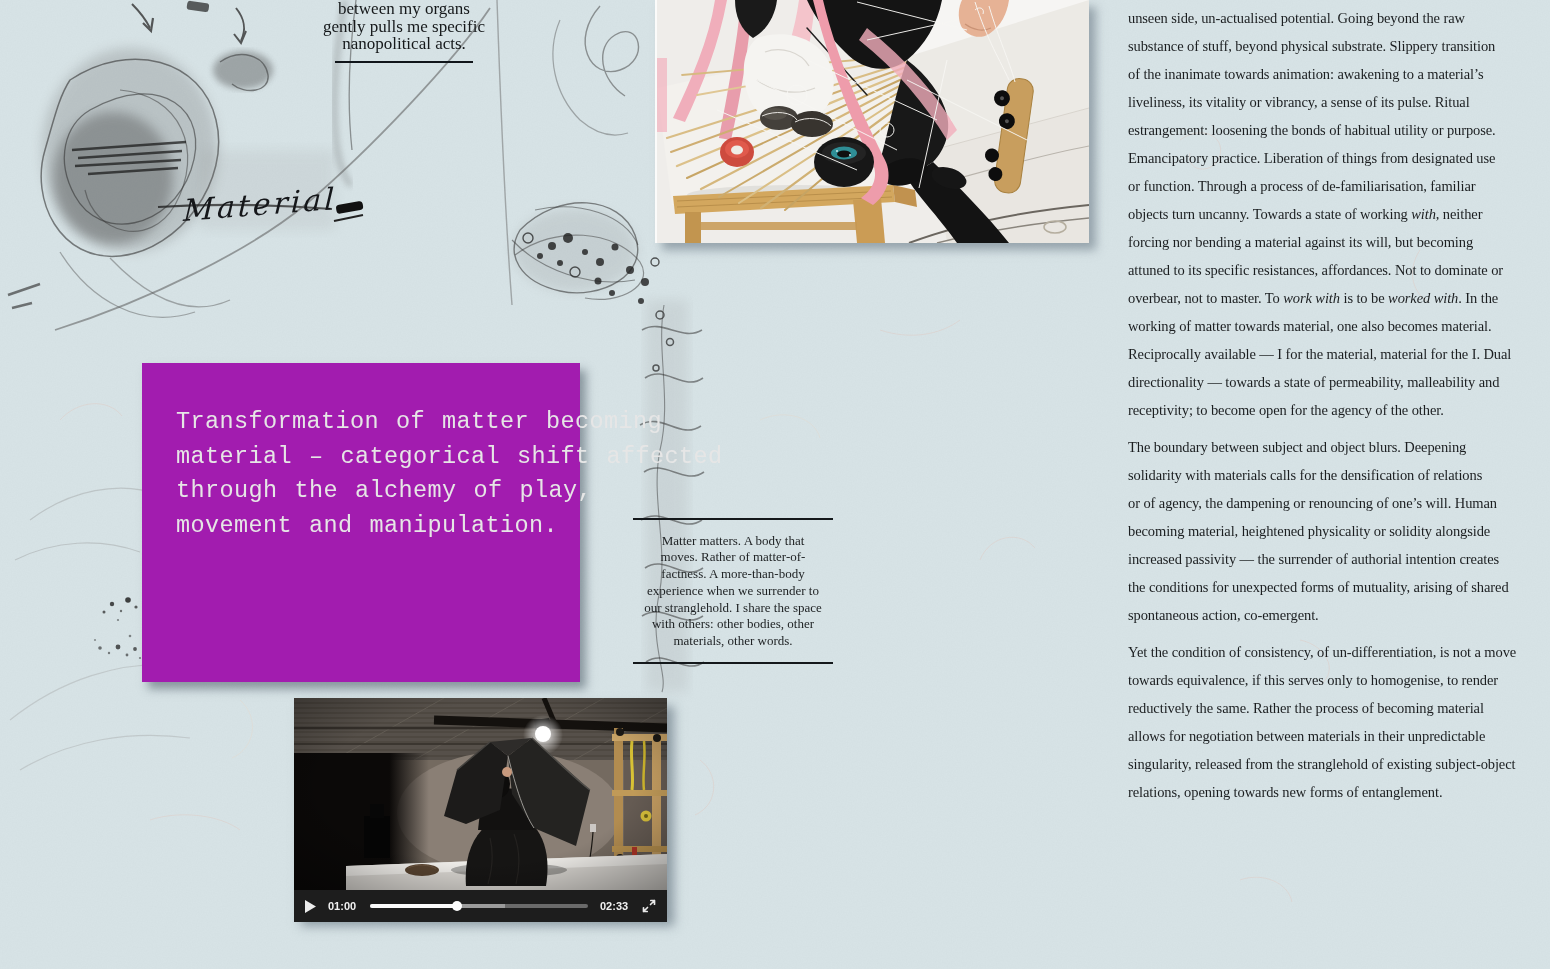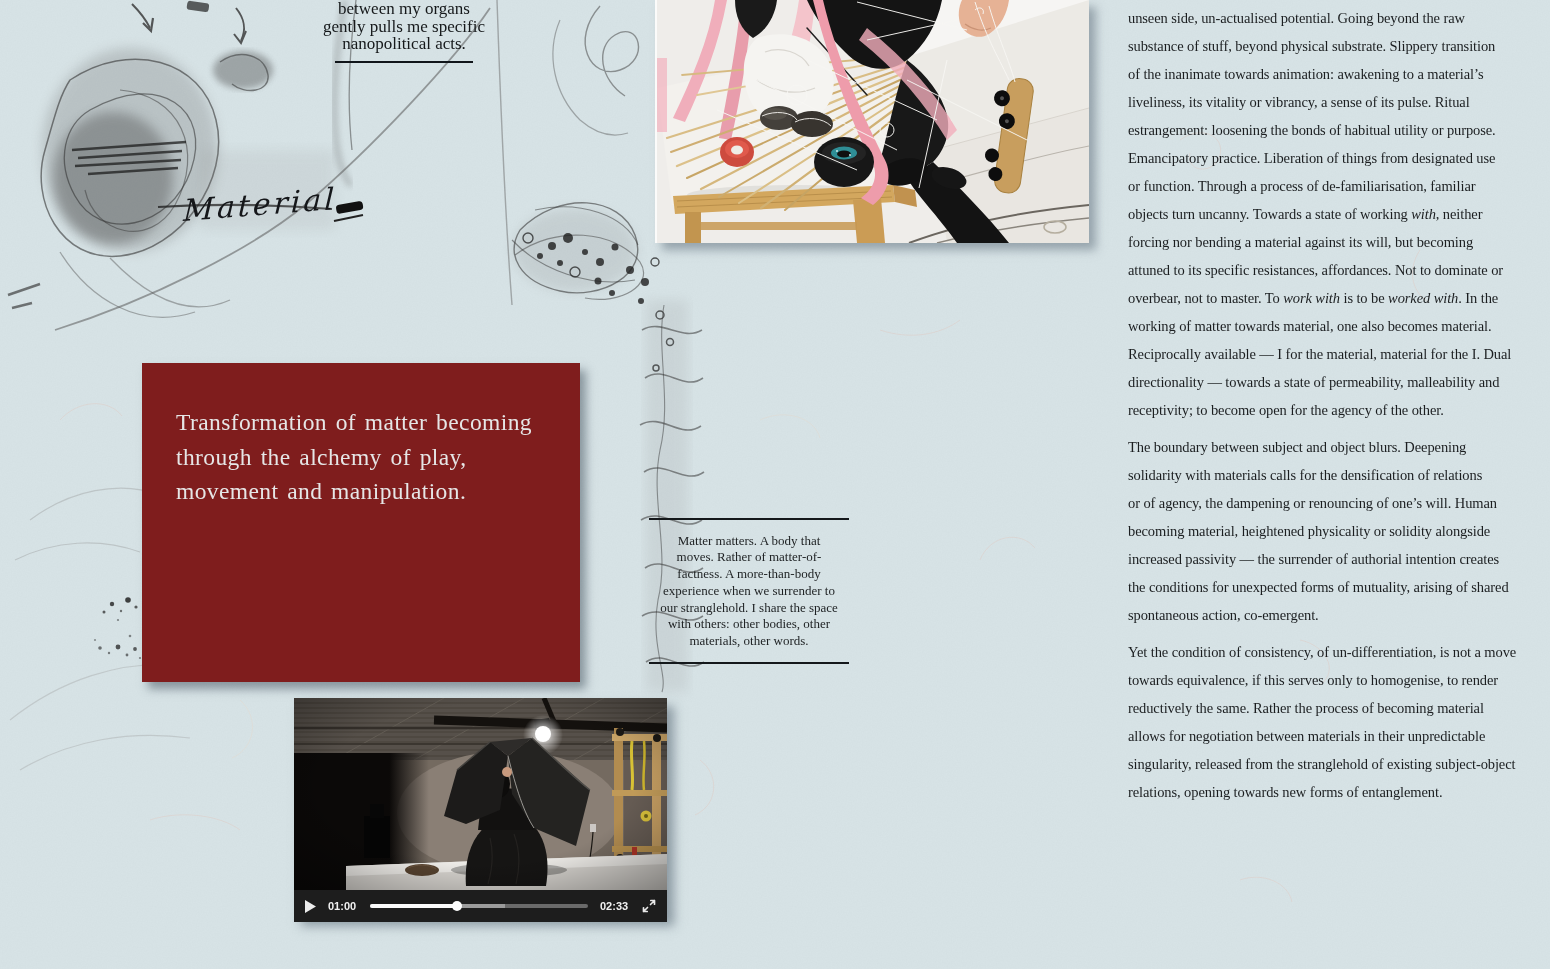--- a/index.html
+++ b/index.html
@@ -34,30 +34,30 @@
   .top-photo{
     left:655px;top:0;width:432px;height:243px;
     border-left:2px solid rgba(252,252,252,.9);
     box-shadow:7px 7px 9px rgba(100,115,128,.55);
     background:#efedea;overflow:hidden;
   }
 
   
   .quote-box{
     left:142px;top:363px;width:438px;height:319px;
-    background:#7f1d1d;color:#e6e6e6;
+    background:#a21caf;color:#e6e6e6;
     box-shadow:6px 7px 9px rgba(60,75,88,.5);
-    padding:42px 24px 0 34px;box-sizing:border-box;
+    padding:42px 24px 0 34px;box-sizing:border-box;font-family:Liberation Mono, monospace;
   }
   .quote-box .tline{white-space:nowrap;font-size:23.5px;line-height:34.5px;
     letter-spacing:.4px;word-spacing:2.5px;}
 
   
   .matter-note{
-    left:649px;top:518px;width:200px;text-align:center;color:#1d2022;
+    left:633px;top:518px;width:200px;text-align:center;color:#1d2022;
   }
   .matter-note .rule{height:1.5px;background:#14181b;}
   .matter-note .body{margin:13px 0 12px;}
   .matter-note .tline{white-space:nowrap;font-size:13px;line-height:16.8px;}
 
   
   .video-player{
     left:294px;top:698px;width:373px;height:220px;
     box-shadow:7px 8px 10px rgba(70,85,100,.5);
     background:#000;
@@ -334,20 +334,21 @@
       <circle cx="140" cy="95" r="10"></circle>
         <circle cx="230" cy="130" r="7"></circle>
       <path d="M318,10 C322,6 328,8 326,14"></path>
     </g>
   </svg>
 </figure>
 
 <div class="abs quote-box">
   <div>
       <div class="tline">Transformation of matter becoming</div>
+      <div class="tline">material – categorical shift affected</div>
       <div class="tline">through the alchemy of play,</div>
       <div class="tline">movement and manipulation.</div>
     </div>
 </div>
 
 <div class="abs matter-note">
   <div class="rule"></div>
   <div class="body">
       <div class="tline">Matter matters. A body that</div>
       <div class="tline">moves. Rather of matter-of-</div>

